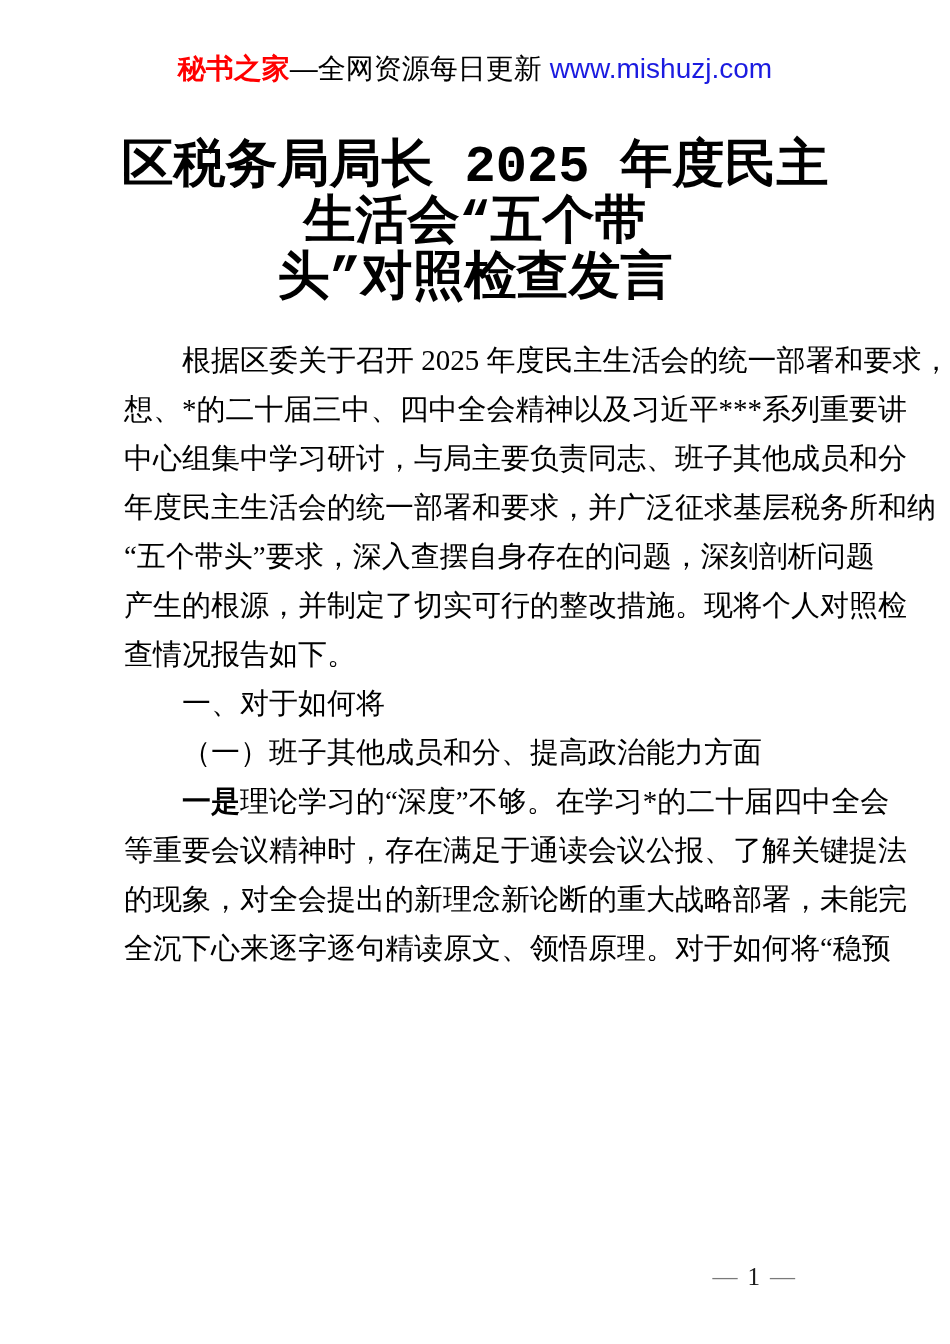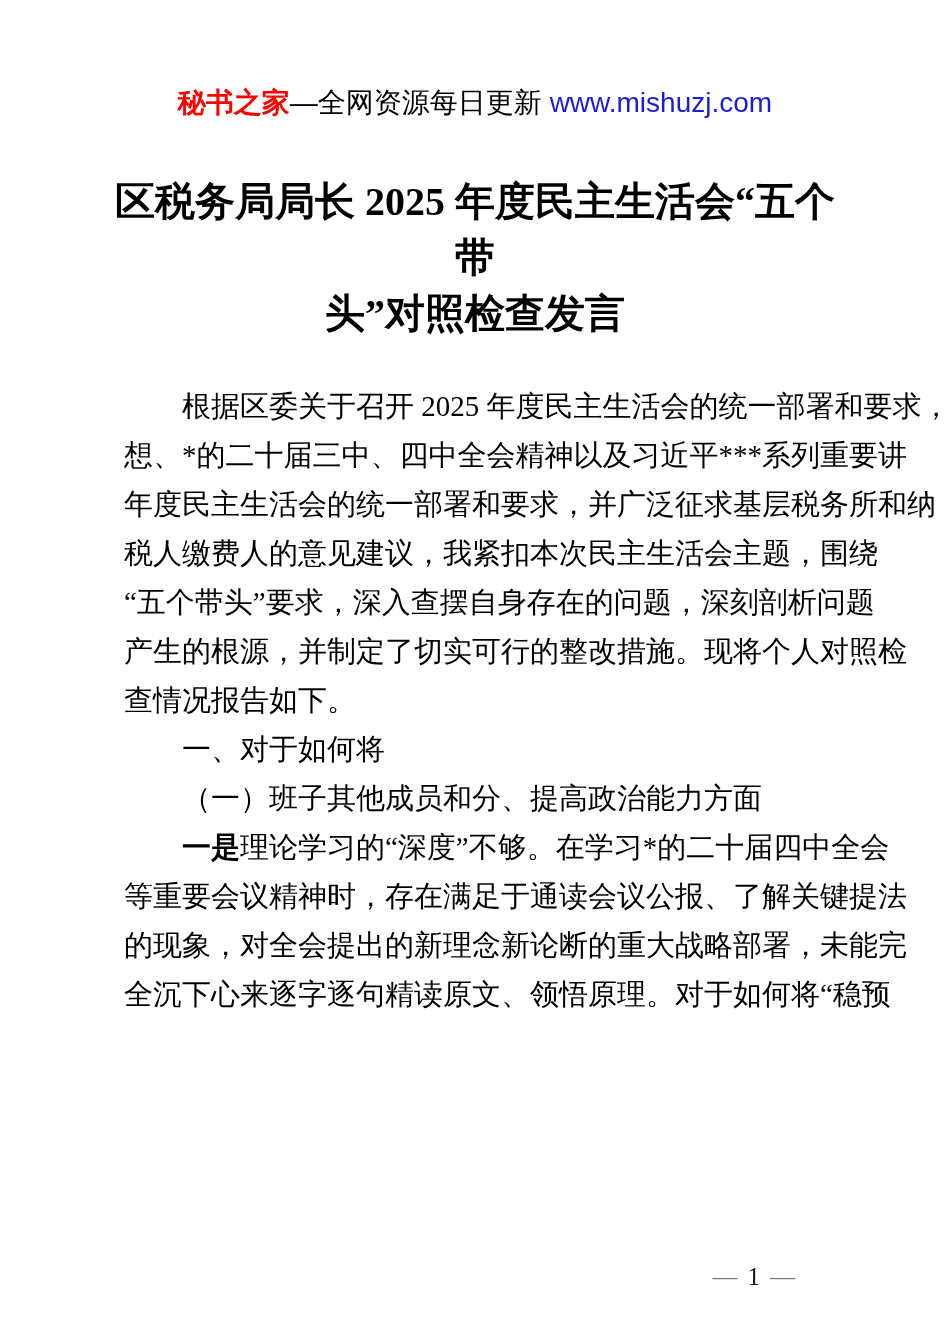--- a/index.html
+++ b/index.html
@@ -6,41 +6,41 @@
   body {
     width: 950px;
     height: 1344px;
     background: #ffffff;
     color: #000000;
     font-family: "Liberation Serif", serif;
     position: relative;
     overflow: hidden;
   }
   .page-header {
-    padding-top: 86px;
+    padding-top: 52px;
     text-align: center;
     font-family: "Liberation Sans", sans-serif;
     font-size: 28px;
     line-height: 34px;
     white-space: nowrap;
   }
   .brand { color: #ff0000; font-weight: bold; }
   .header-dash { color: #000000; }
   .tagline { color: #000000; }
   .site-url { color: #1b1be0; text-decoration: none; }
   .doc-title {
     margin: 54px 100px 0 100px;
     text-align: center;
-    font-size: 40px;
+    font-size: 52px;
     line-height: 56px;
     font-weight: bold;
-    font-family: Liberation Serif, serif;
+    font-family: Liberation Mono, monospace;
   }
   .doc-body {
-    margin: 40px 120px 0 124px;
+    margin: 28px 120px 0 124px;
     font-size: 29px;
   }
   .line {
     height: 49px;
     line-height: 49px;
     white-space: pre;
     overflow: visible;
   }
   .indent { text-indent: 58px; }
   .lead-bold { font-weight: bold; }
@@ -64,22 +64,22 @@
 </div>
 
 <div class="doc-title">
   <div>区税务局局长 2025 年度民主生活会“五个带</div>
   <div>头”对照检查发言</div>
 </div>
 
 <div class="doc-body">
   <div class="line indent">根据区委关于召开 2025 年度民主生活会的统一部署和要求，</div>
   <div class="line">想、*的二十届三中、四中全会精神以及习近平***系列重要讲</div>
+  <div class="line">中心组集中学习研讨，与局主要负责同志、班子其他成员和分</div>
   <div class="line">年度民主生活会的统一部署和要求，并广泛征求基层税务所和纳</div>
-  <div class="line">税人缴费人的意见建议，我紧扣本次民主生活会主题，围绕</div>
   <div class="line">“五个带头”要求，深入查摆自身存在的问题，深刻剖析问题</div>
   <div class="line">产生的根源，并制定了切实可行的整改措施。现将个人对照检</div>
   <div class="line">查情况报告如下。</div>
 
   <div class="line indent">一、对于如何将</div>
   <div class="line indent">（一）班子其他成员和分、提高政治能力方面</div>
 
   <div class="line indent"><span class="lead-bold">一是</span><span>理论学习的“深度”不够。在学习*的二十届四中全会</span></div>
   <div class="line">等重要会议精神时，存在满足于通读会议公报、了解关键提法</div>
   <div class="line">的现象，对全会提出的新理念新论断的重大战略部署，未能完</div>

